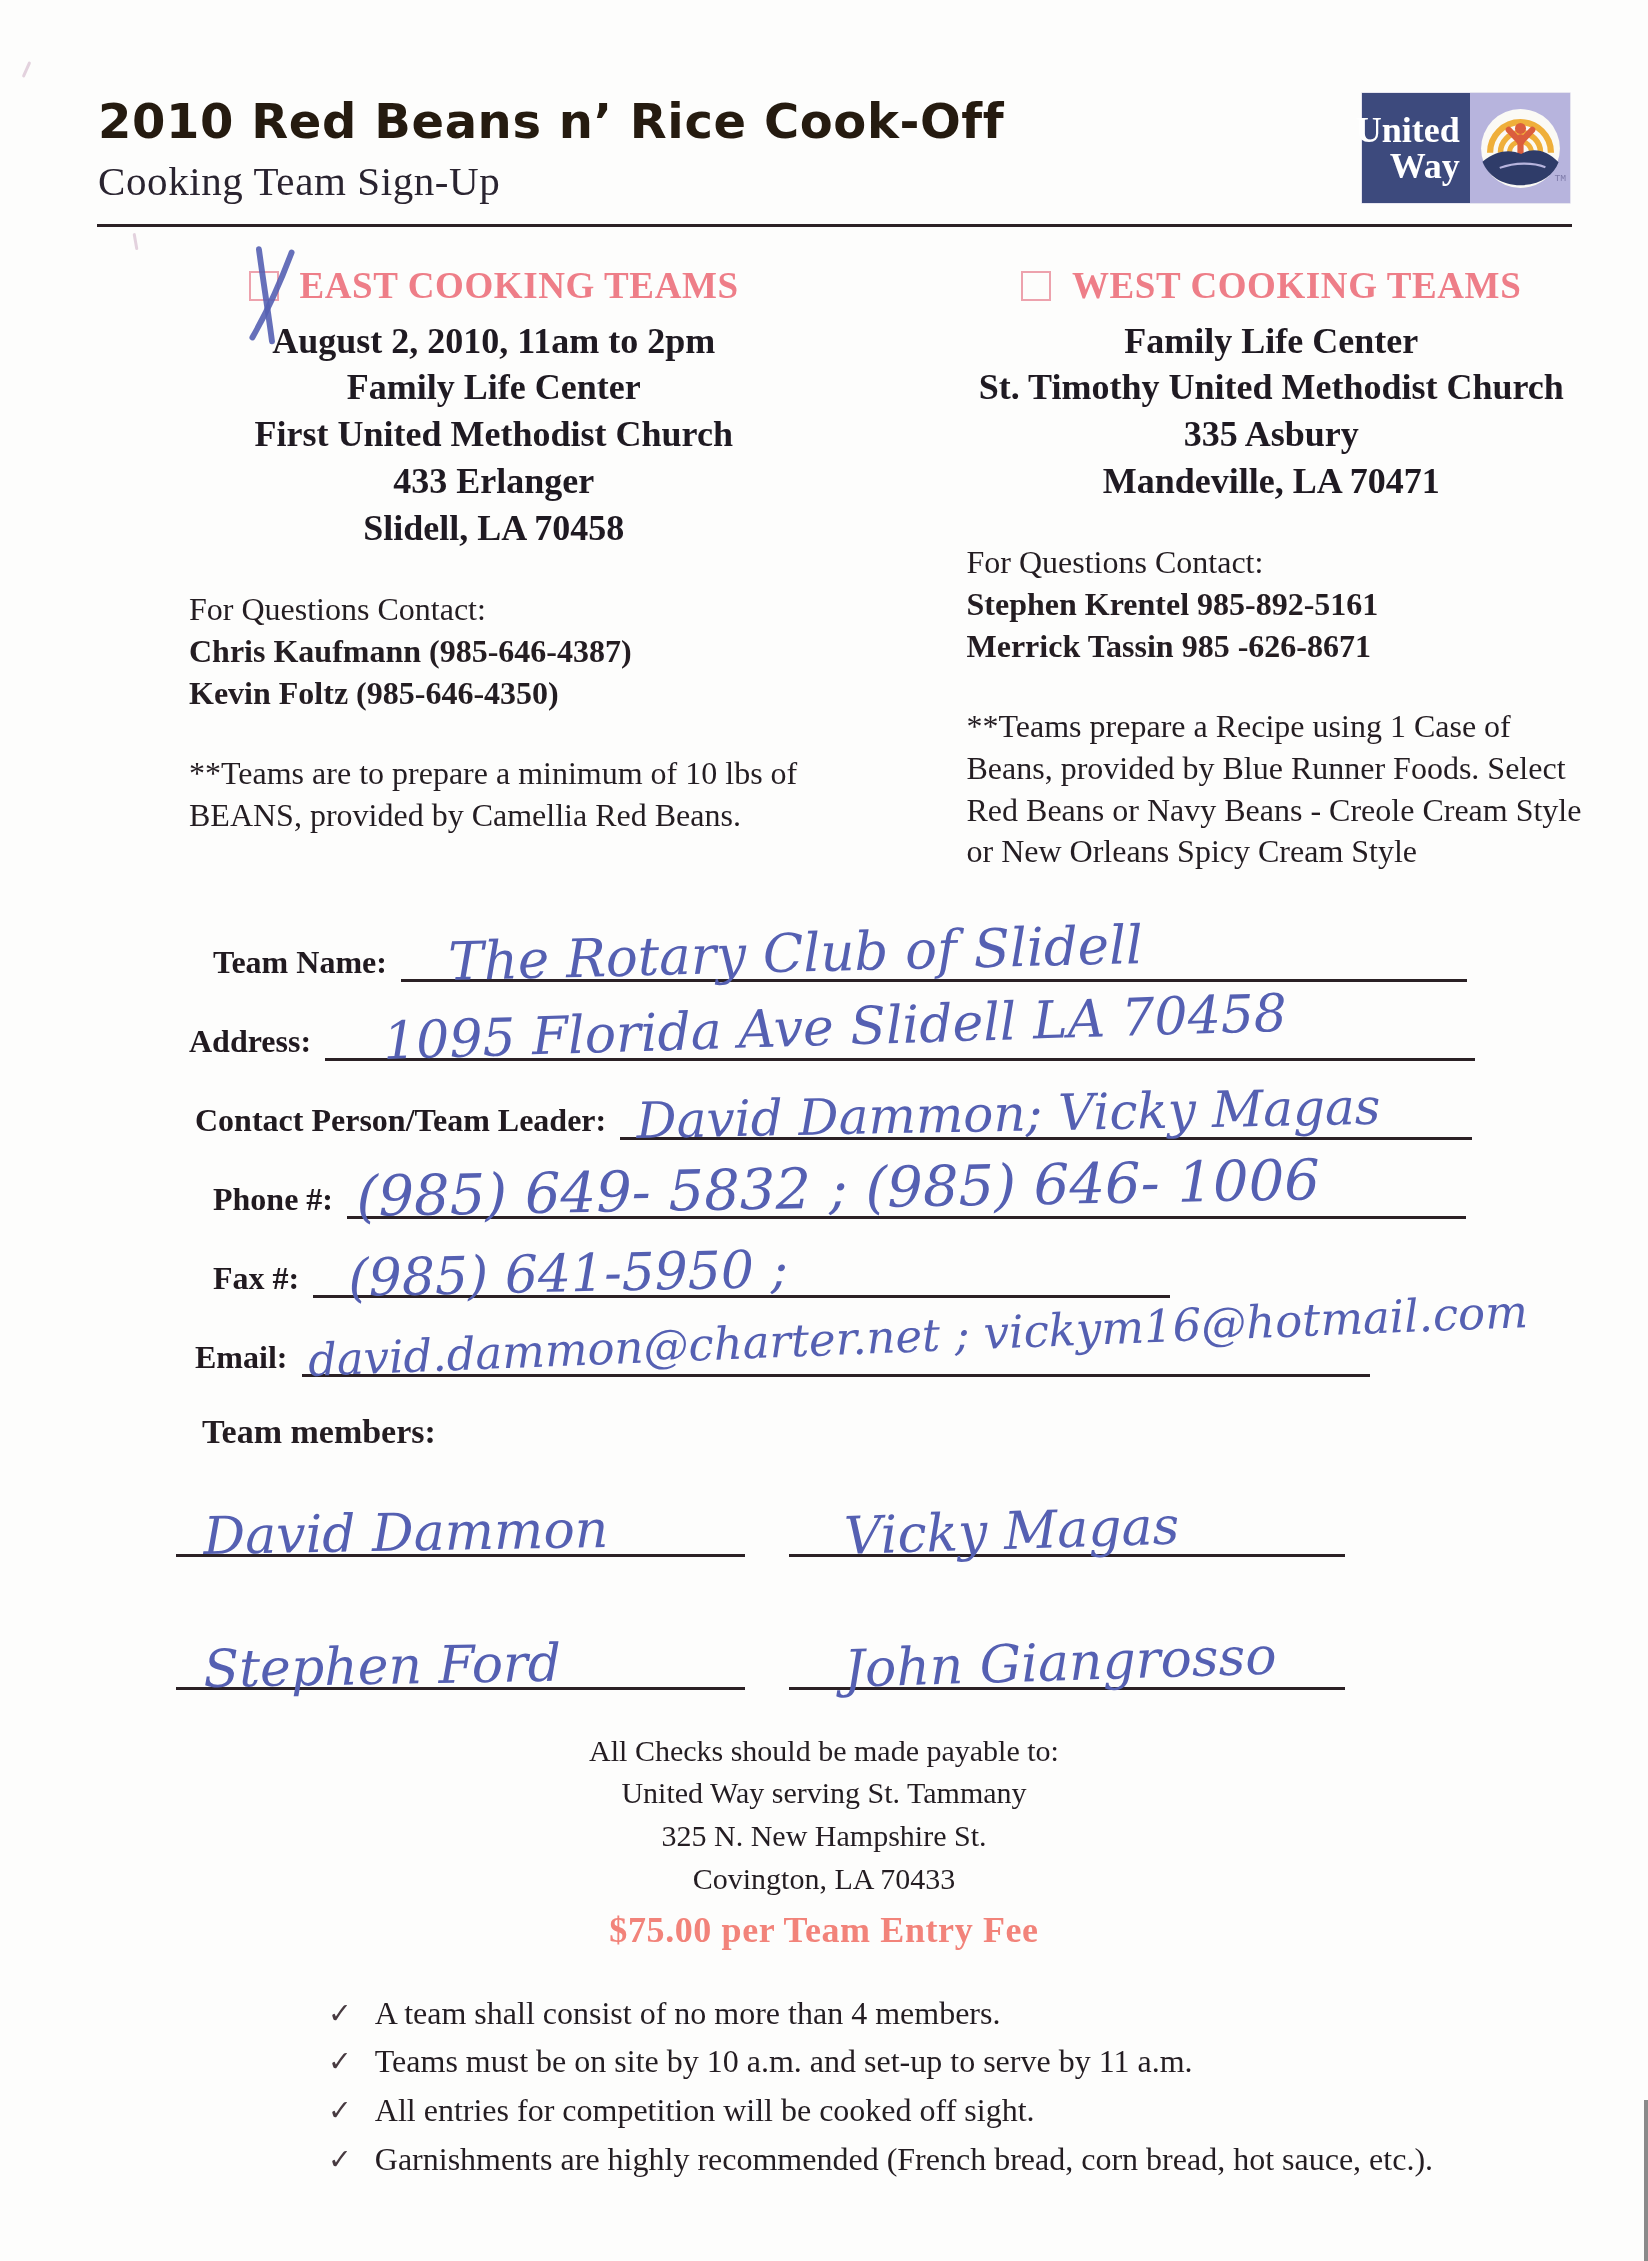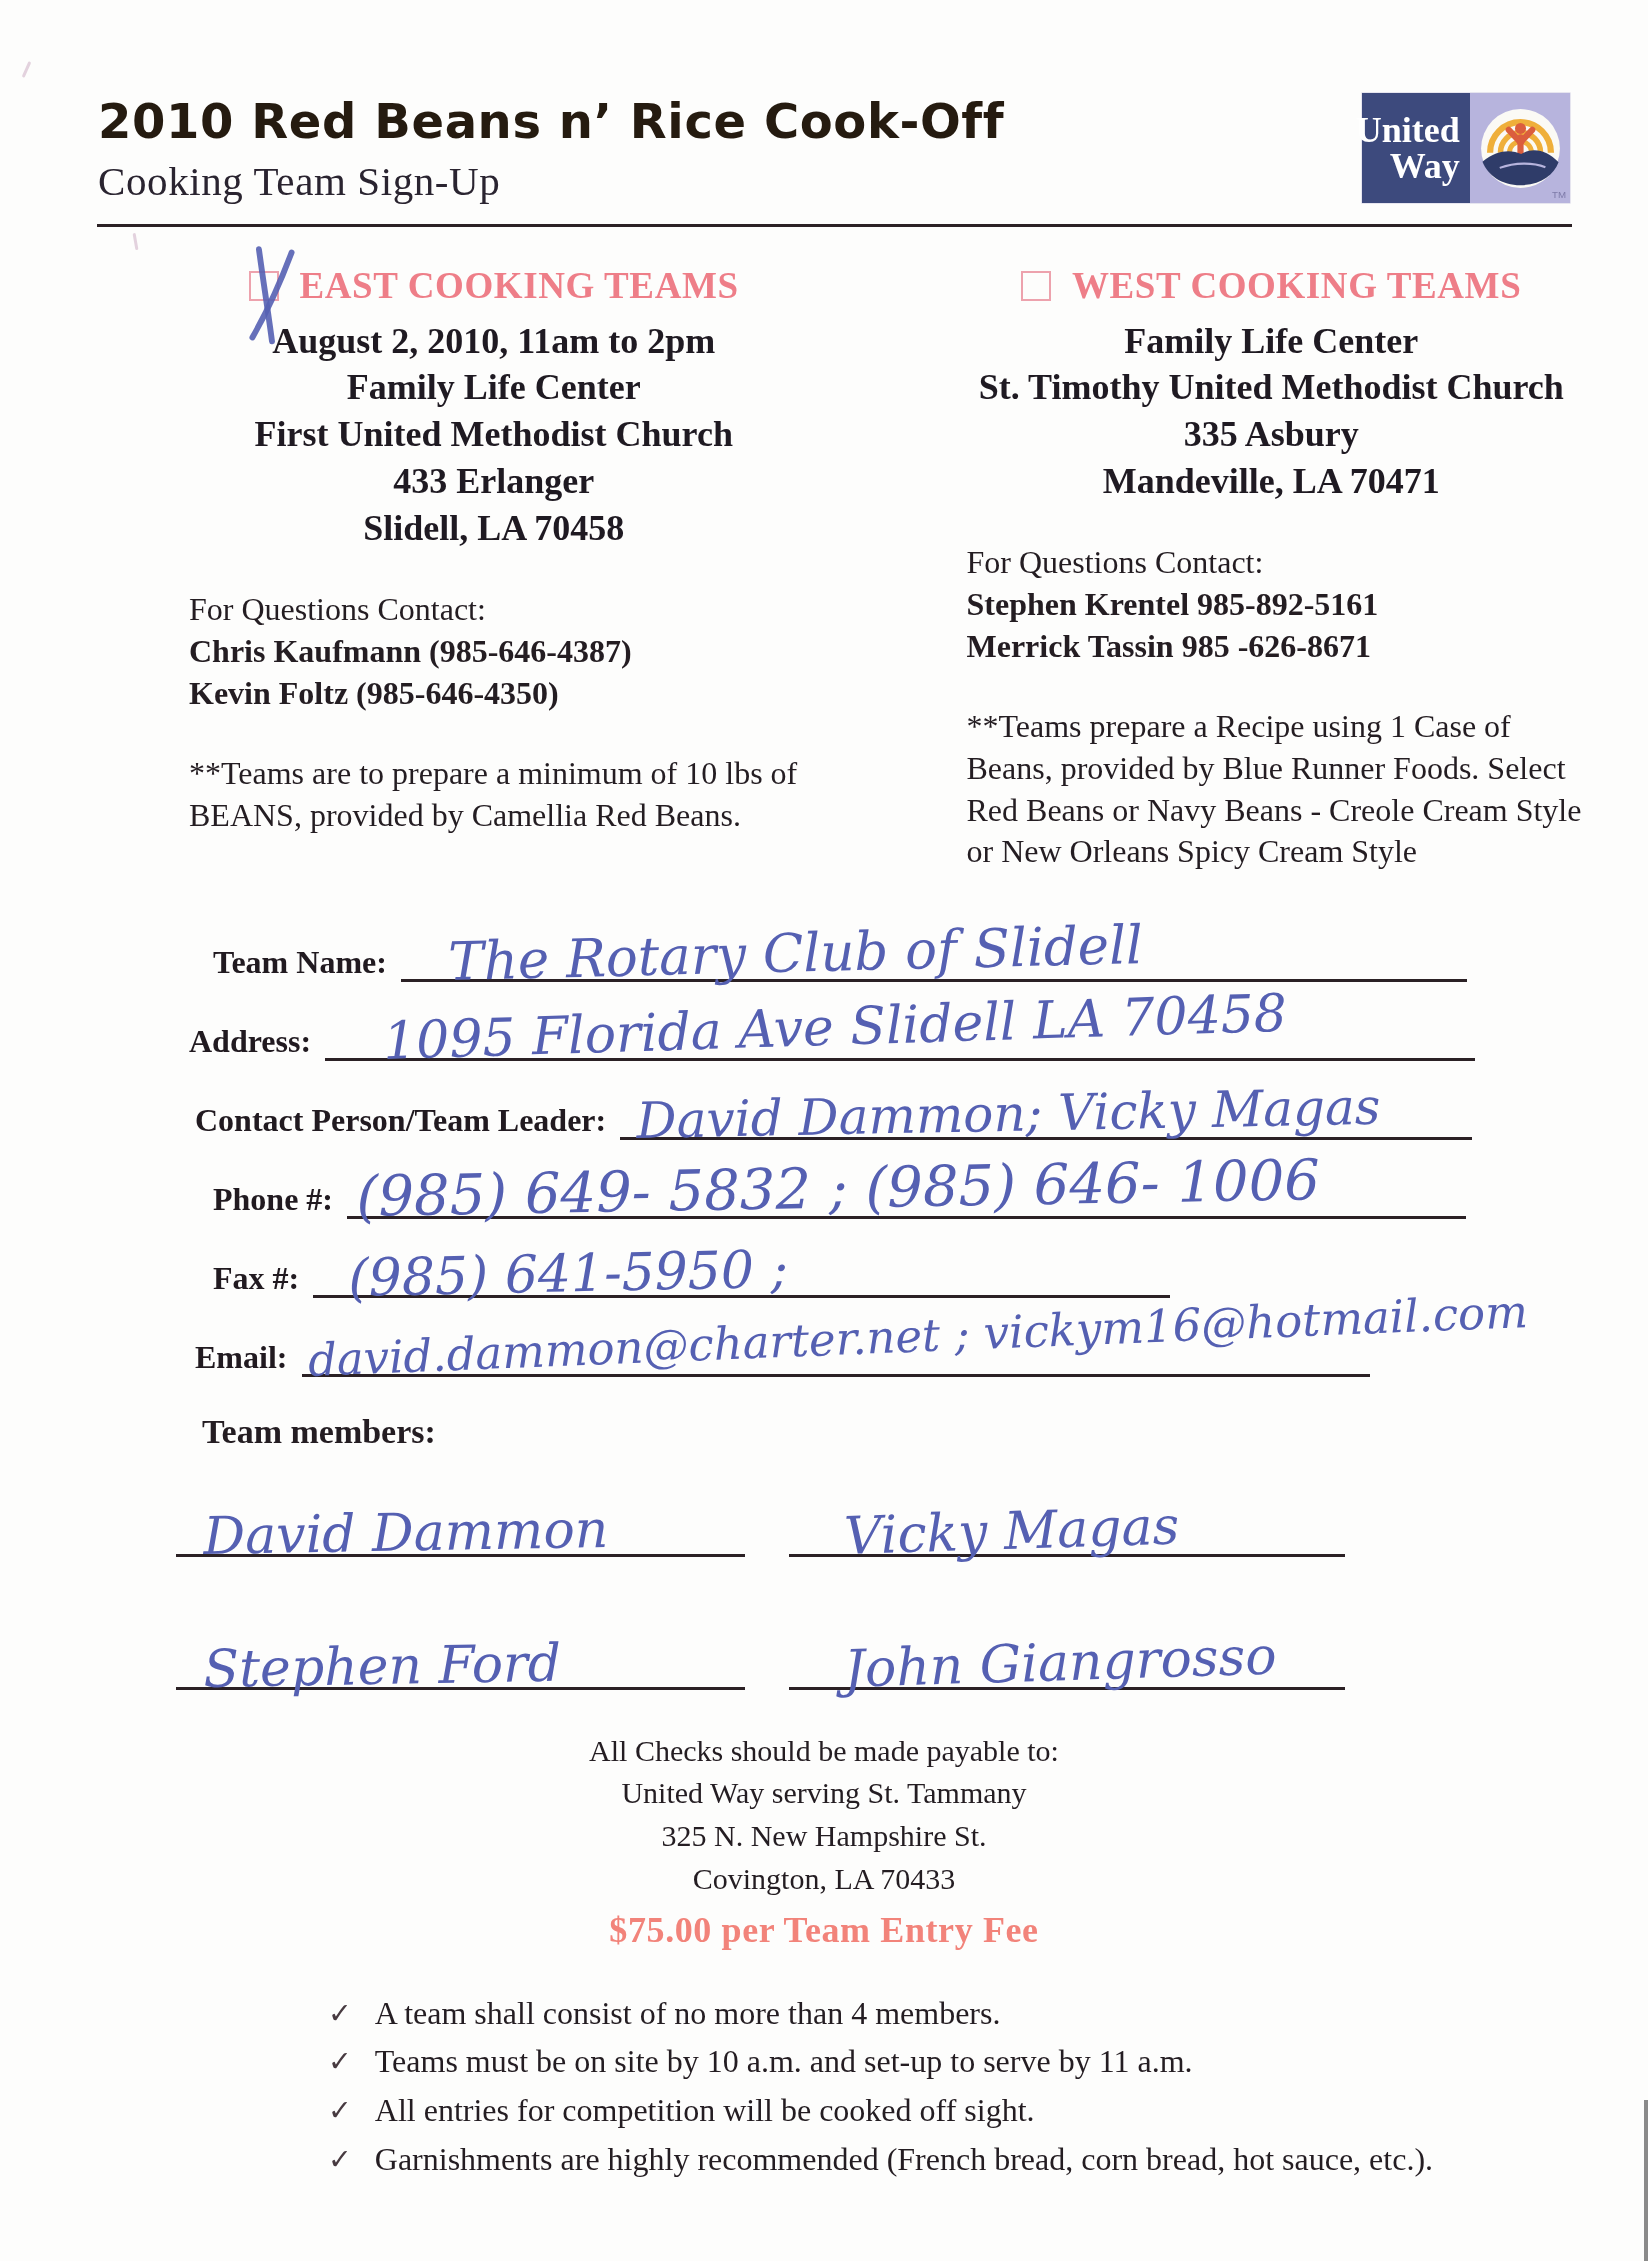--- a/index.html
+++ b/index.html
@@ -28,21 +28,21 @@
     letter-spacing:0.6px;color:#251b10;line-height:1.05;}
   .subtitle{font-size:41px;color:#2a2430;margin-top:10.3px;letter-spacing:0.6px;}
   .header-rule{margin:19.4px 76px 0 97px;height:3.2px;background:var(--rule_dark);}
   
   .uw-logo{display:flex;width:208px;height:110px;margin-top:-2.6px;box-shadow:0 0 0 0.6px #d8d6e6;}
   .uw-left{width:52%;background:var(--logo_navy);color:#fff;display:flex;flex-direction:column;
     justify-content:center;align-items:flex-end;padding-right:10.3px;
     font-weight:bold;font-size:36px;line-height:1.0;}
   .uw-right{width:48%;background:var(--logo_lavender);position:relative;
     display:flex;align-items:center;justify-content:center;}
-  .uw-tm{position:absolute;right:3.9px;bottom:3px;font-size:9.7px;color:#7d7aa8;font-family:Liberation Sans, sans-serif;}
+  .uw-tm{position:absolute;right:3.9px;bottom:19px;font-size:9.7px;color:#7d7aa8;font-family:Liberation Mono, monospace;}
   
   .columns{display:flex;gap:88px;padding:37px 32px 0 149px;align-items:flex-start;}
   .col{flex:1;}
   .col-heading{display:flex;align-items:center;justify-content:center;gap:20.7px;
     color:var(--accent_pink);font-weight:bold;font-size:37px;letter-spacing:0.6px;white-space:nowrap;}
   .checkbox-wrap{position:relative;display:inline-block;width:30px;height:30px;}
   .checkbox{display:block;width:30px;height:30px;border:2.6px solid #eda2ad;background:transparent;}
   .x-mark{position:absolute;left:-10.3px;top:-24.6px;width:66px;height:98px;overflow:visible;pointer-events:none;}
   .x-mark path{stroke:var(--hand_blue);stroke-width:9;fill:none;stroke-linecap:round;opacity:.9;}
   .addr{text-align:center;font-weight:bold;font-size:36px;line-height:1.3;margin-top:10.3px;color:#1f1a22;}

